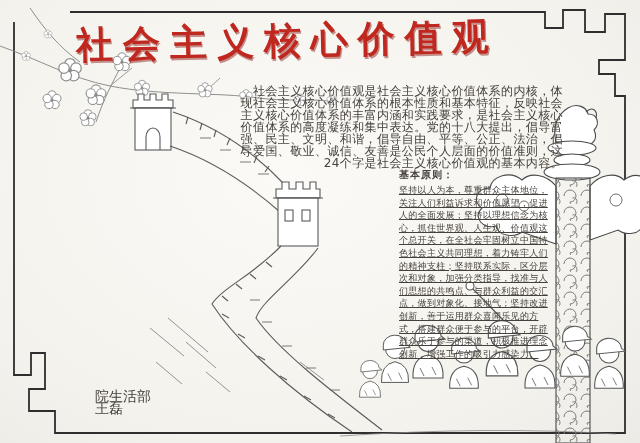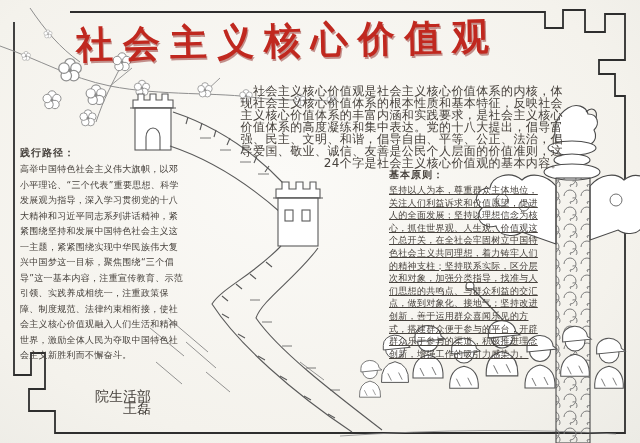--- a/index.html
+++ b/index.html
@@ -20,24 +20,24 @@
   }
   .intro{
     left:233px;top:85px;width:330px;
     font-size:12px;line-height:12px;text-indent:20px;
     letter-spacing:.4px;
     text-align:right;
   }
   .section-heading{font-size:10px;font-weight:bold;margin:0 0 2px 0;letter-spacing:1px;}
   .left-sec{left:20px;top:146px;width:164px;}
   .left-sec .section-body{font-size:9px;line-height:15.5px;letter-spacing:.3px;}
-  .right-sec{left:389px;top:168px;width:157px;}
+  .right-sec{left:399px;top:168px;width:157px;}
   .right-sec .section-body{font-size:9px;line-height:12.6px;letter-spacing:.3px;text-decoration:underline;}
   .signature{left:95px;top:390px;font-size:14px;line-height:12px;z-index:3;}
-  .signature .sig2{margin-left:28px;}
+  .signature .sig2{}
 </style>
 </head>
 <body>
 
 <div class="poster">
 
   <svg class="art" width="640" height="443" viewBox="0 0 640 443">
     <defs>
       <pattern id="swirlPat" width="17" height="17" patternUnits="userSpaceOnUse">
         <path d="M3,9 a6,6 0 1 1 6,6 a3.5,3.5 0 1 0 2.5,-4" fill="none" stroke="#7b7b7b" stroke-width="1"></path>
@@ -141,24 +141,20 @@
       <use href="#bust" transform="translate(540,352)"></use>
       <use href="#bust" transform="translate(575,342) scale(.95)"></use>
       <use href="#bust" transform="translate(609,354) scale(.95)"></use>
     </g>
   </svg>
 
   <div class="txt title">社会主义核心价值观</div>
 
   <div class="txt intro">社会主义核心价值观是社会主义核心价值体系的内核，体现社会主义核心价值体系的根本性质和基本特征，反映社会主义核心价值体系的丰富内涵和实践要求，是社会主义核心价值体系的高度凝练和集中表达。党的十八大提出，倡导富强、民主、文明、和谐，倡导自由、平等、公正、法治，倡导爱国、敬业、诚信、友善是公民个人层面的价值准则，这24个字是社会主义核心价值观的基本内容。</div>
 
-  <div class="txt left-sec">
-    <div class="section-heading">践行路径：</div>
-    <div class="section-body">高举中国特色社会主义伟大旗帜，以邓小平理论、“三个代表”重要思想、科学发展观为指导，深入学习贯彻党的十八大精神和习近平同志系列讲话精神，紧紧围绕坚持和发展中国特色社会主义这一主题，紧紧围绕实现中华民族伟大复兴中国梦这一目标，聚焦围绕“三个倡导”这一基本内容，注重宣传教育、示范引领、实践养成相统一，注重政策保障、制度规范、法律约束相衔接，使社会主义核心价值观融入人们生活和精神世界，激励全体人民为夺取中国特色社会主义新胜利而不懈奋斗。</div>
-  </div>
 
   <div class="txt right-sec">
     <div class="section-heading">基本原则：</div>
     <div class="section-body">坚持以人为本，尊重群众主体地位，关注人们利益诉求和价值愿望，促进人的全面发展；坚持以理想信念为核心，抓住世界观、人生观、价值观这个总开关，在全社会牢固树立中国特色社会主义共同理想，着力铸牢人们的精神支柱；坚持联系实际，区分层次和对象，加强分类指导，找准与人们思想的共鸣点、与群众利益的交汇点，做到对象化、接地气；坚持改进创新，善于运用群众喜闻乐见的方式，搭建群众便于参与的平台，开辟群众乐于参与的渠道，积极推进理念创新，增强工作的吸引力感染力。</div>
   </div>
 
   <div class="txt signature">
     <div>院生活部</div>
     <div class="sig2">王磊</div>
   </div>

